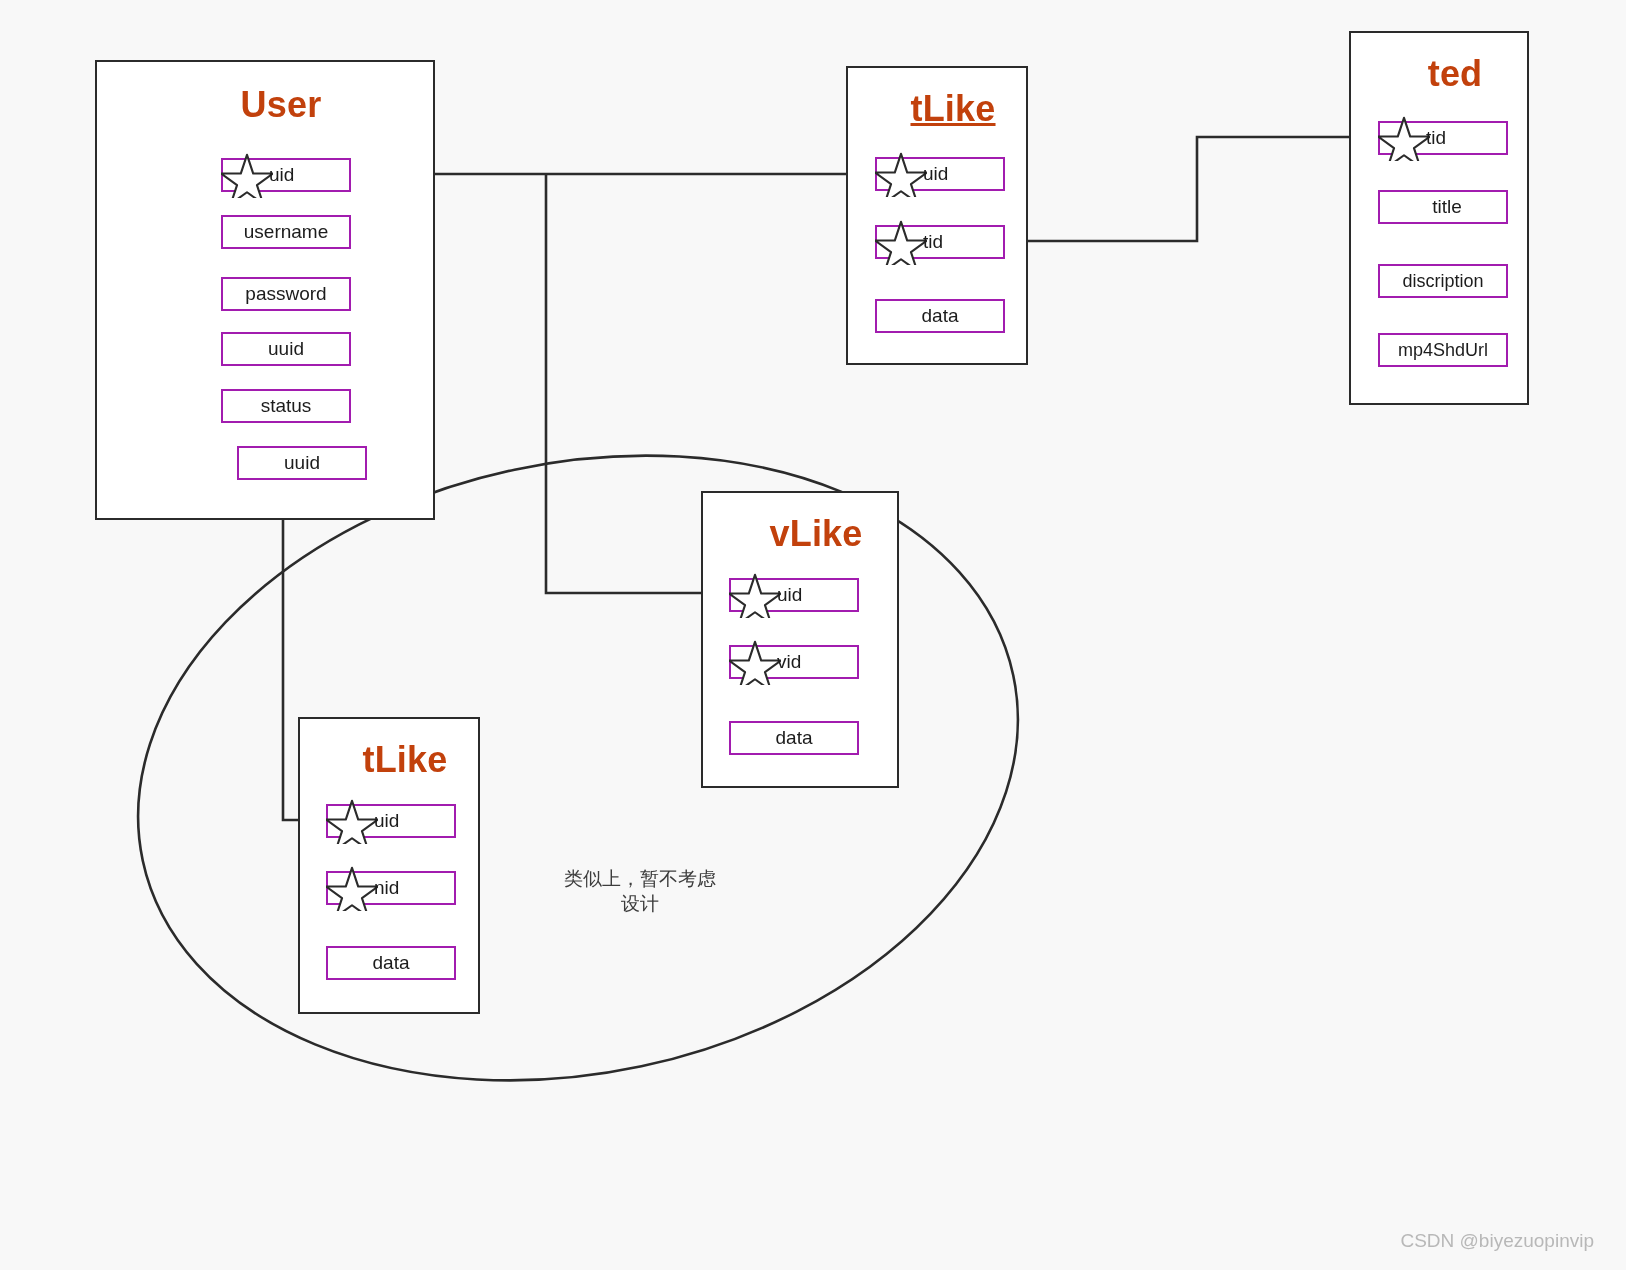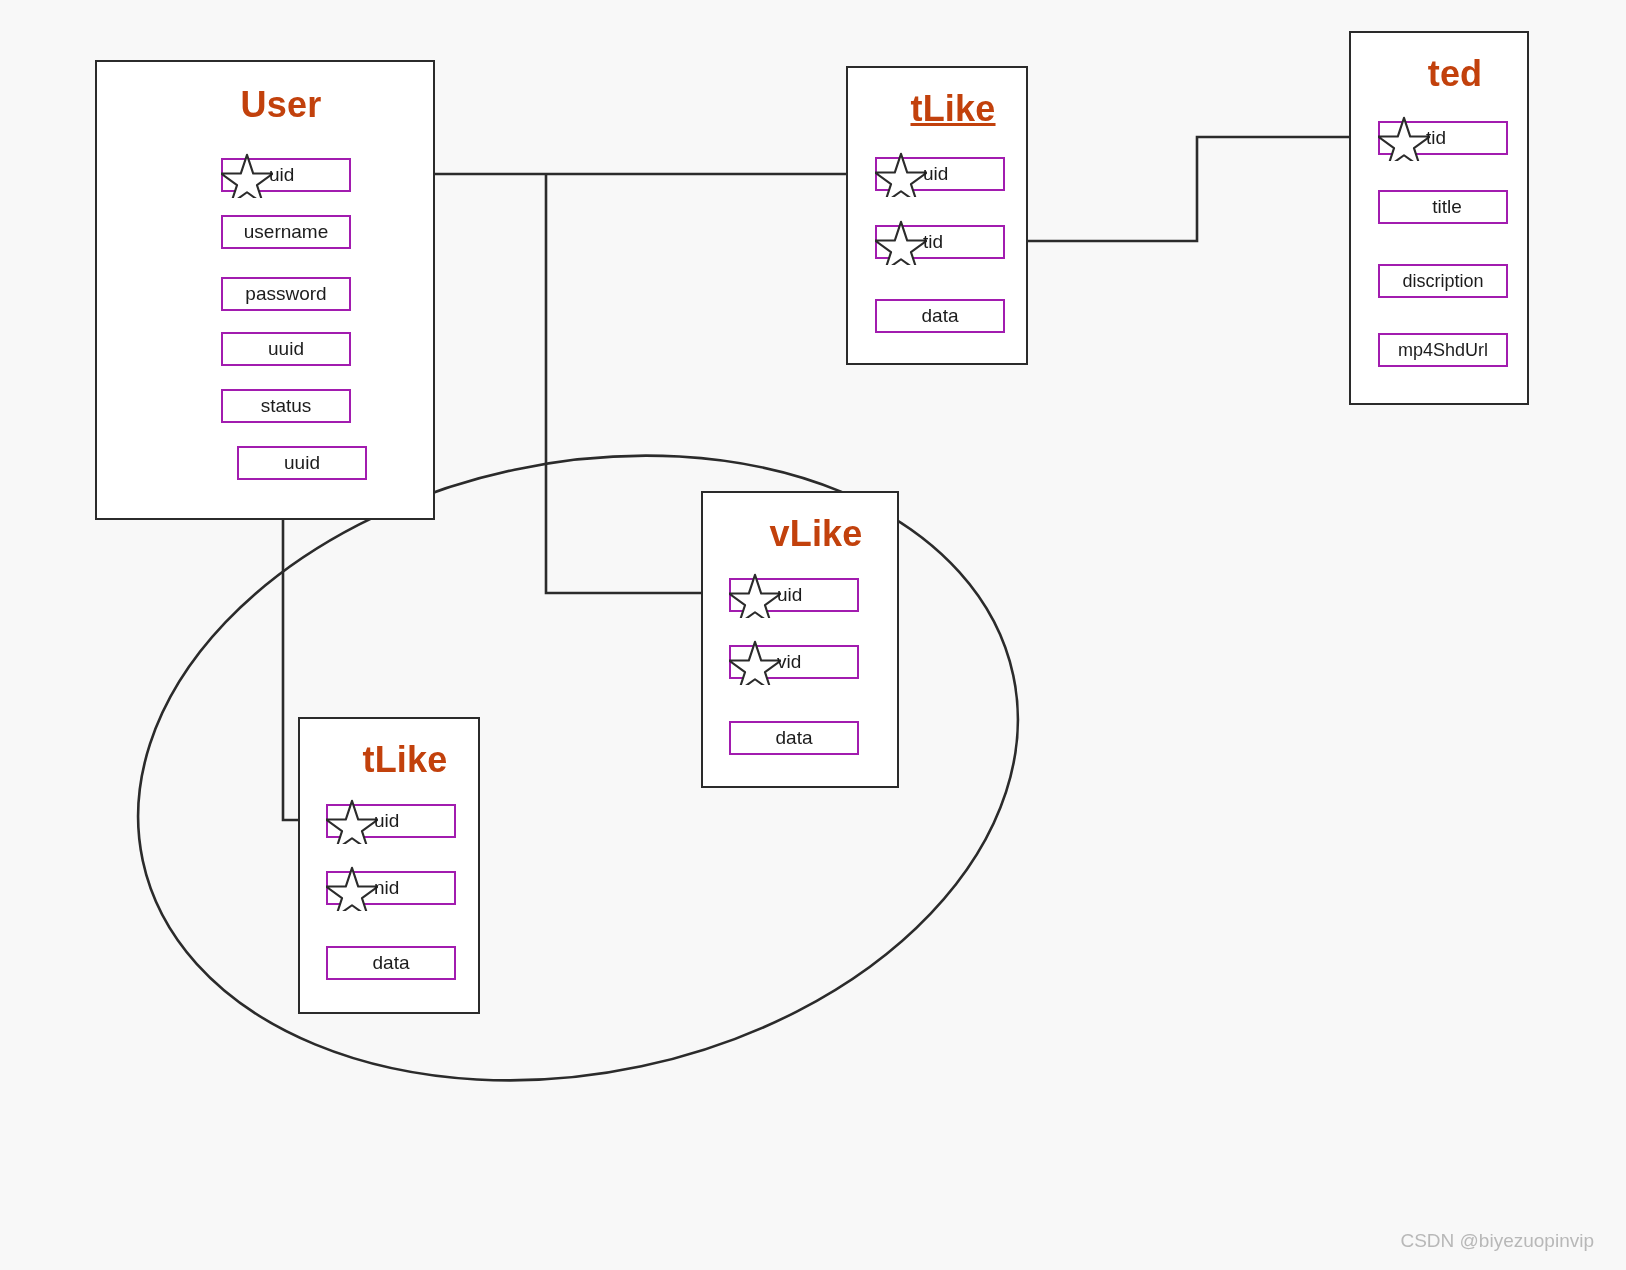--- a/index.html
+++ b/index.html
@@ -207,16 +207,20 @@
   <div class="field pk" style="left:326px; top:871px; width:130px; height:34px;">
     <svg class="pk-star" viewBox="0 0 52 48">
       <path d="M26,3 L32.5,22.5 L53,22.5 L36.4,34.5 L42.8,54 L26,42 L9.2,54 L15.6,34.5 L-1,22.5 L19.5,22.5 Z" fill="#ffffff" stroke="#2b2b2b" stroke-width="2.2" stroke-linejoin="round"></path>
     </svg>
     <span class="pk-label">nid</span>
   </div>
   <div class="field" style="left:326px; top:946px; width:130px; height:34px;">
     <span>data</span>
   </div>
 
+  <div class="note" style="left:520px; top:866px; width:240px;">
+    <div>类似上，暂不考虑</div>
+    <div>设计</div>
+  </div>
 
   <div class="watermark" style="right:32px; bottom:18px;">CSDN @biyezuopinvip</div>
 
 </div>
 
 </body></html>

